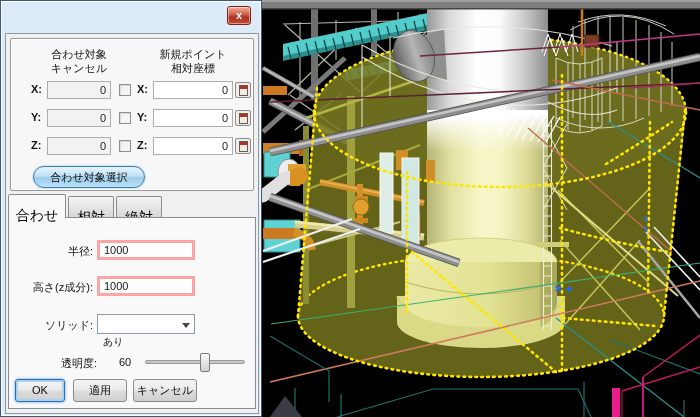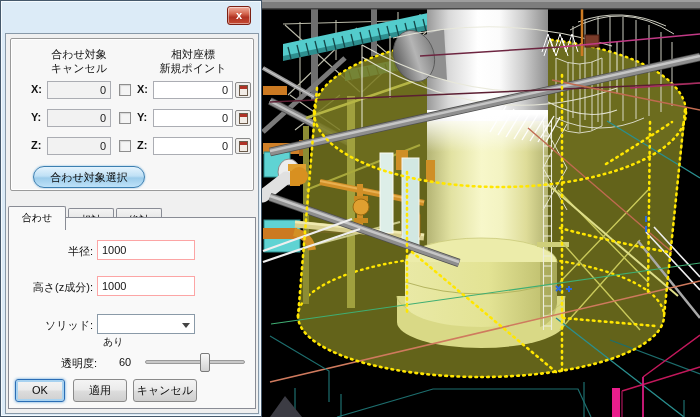--- a/index.html
+++ b/index.html
@@ -43,30 +43,30 @@
               background:linear-gradient(180deg,#b03226 0 35%,#f2ece6 35%),
                          repeating-linear-gradient(90deg,transparent 0 2px,#9a9088 2px 3px);
               border:1px solid #6a5a4a; }
   .select-target-btn { position:absolute; left:22px; top:127px; width:112px; height:22px;
               background:linear-gradient(180deg,#e4f3fd 0%,#bfe0f5 45%,#9ccceb 55%,#bee2f8 100%);
               border:1px solid #3c7fb1; border-radius:11px; font-size:11px; color:#0a0a0a;
               text-align:center; line-height:20px; box-shadow:0 0 2px #74b2dc; cursor:pointer; }
 
   .tabs { position:absolute; left:2px; top:162px; height:22px; }
   .tab { position:absolute; top:0; height:22px; border:1px solid #898c95; border-bottom:none;
-         border-radius:2px 2px 0 0; font-size:10px; text-align:center; padding-top:4px; cursor:pointer;margin-top:12px; }
+         border-radius:2px 2px 0 0; font-size:14px; text-align:center; padding-top:12px; cursor:pointer; }
   .tab.active { left:0; width:58px; height:24px; top:-2px; background:#f9f9f9; z-index:3; }
   .tab.t2 { left:60px; width:46px; background:linear-gradient(180deg,#f4f4f4,#d6d6d6); }
   .tab.t3 { left:108px; width:46px; background:linear-gradient(180deg,#f4f4f4,#d6d6d6); }
 
   .tabpanel { position:absolute; left:2px; top:183px; width:248px; height:192px;
               background:#f9f9f9; border:1px solid #898c95; }
   .frow { position:absolute; font-size:11px; color:#111; }
   .frow label { position:absolute; right:0; top:4px; white-space:nowrap; }
-  .tb { position:absolute; background:#fff; border:1px solid #fca5a5; height:20px;
+  .tb { position:absolute; background:#fff; border:3px solid #fca5a5; height:20px;
         font-size:11px; padding:2px 4px; color:#111; }
   .dd { position:absolute; background:#fff; border:1px solid #8a9aa8; height:20px; cursor:pointer; }
   .dd .dd-val { position:absolute; left:5px; top:20px; font-size:10px; color:#111; }
   .dd .dd-arrow { position:absolute; right:4px; top:8px; width:0; height:0;
         border-left:4px solid transparent; border-right:4px solid transparent; border-top:5px solid #444; }
   .slider-track { position:absolute; height:4px; background:#c8c8c8;
         border:1px solid #9a9a9a; border-radius:2px; cursor:pointer; }
   .slider-thumb { position:absolute; width:10px; height:19px; top:-8px;
         background:linear-gradient(180deg,#f8f8f8,#d2d2d2); border:1px solid #7a7a7a;
         border-radius:2px; cursor:pointer; }
@@ -90,22 +90,22 @@
     <div class="close-btn">x</div>
   </div>
   <div class="client">
 
     <div class="groupbox">
       <div class="col-header hdr-left">
         <div>合わせ対象</div>
         <div>キャンセル</div>
       </div>
       <div class="col-header hdr-right">
+        <div>新規ポイント</div>
         <div>相対座標</div>
-        <div>新規ポイント</div>
       </div>
 
       <div class="crow" style="top:42px;">
         <span class="axis-l">X:</span>
         <input class="fld-l" value="0" style="">
         <span class="cb"></span>
         <span class="axis-r">X:</span>
         <input class="fld-r" value="0" style="">
         <span class="calc-btn">
             <span class="glyph"></span>

